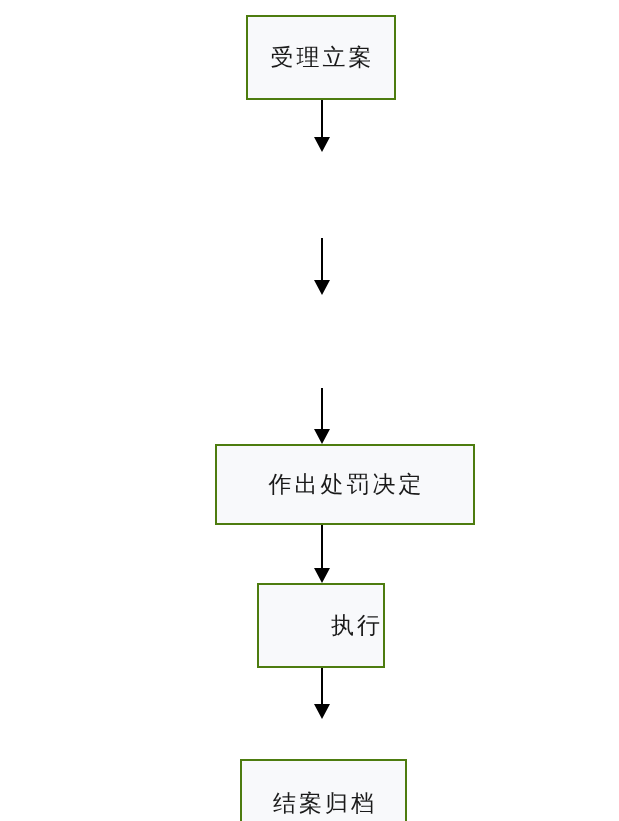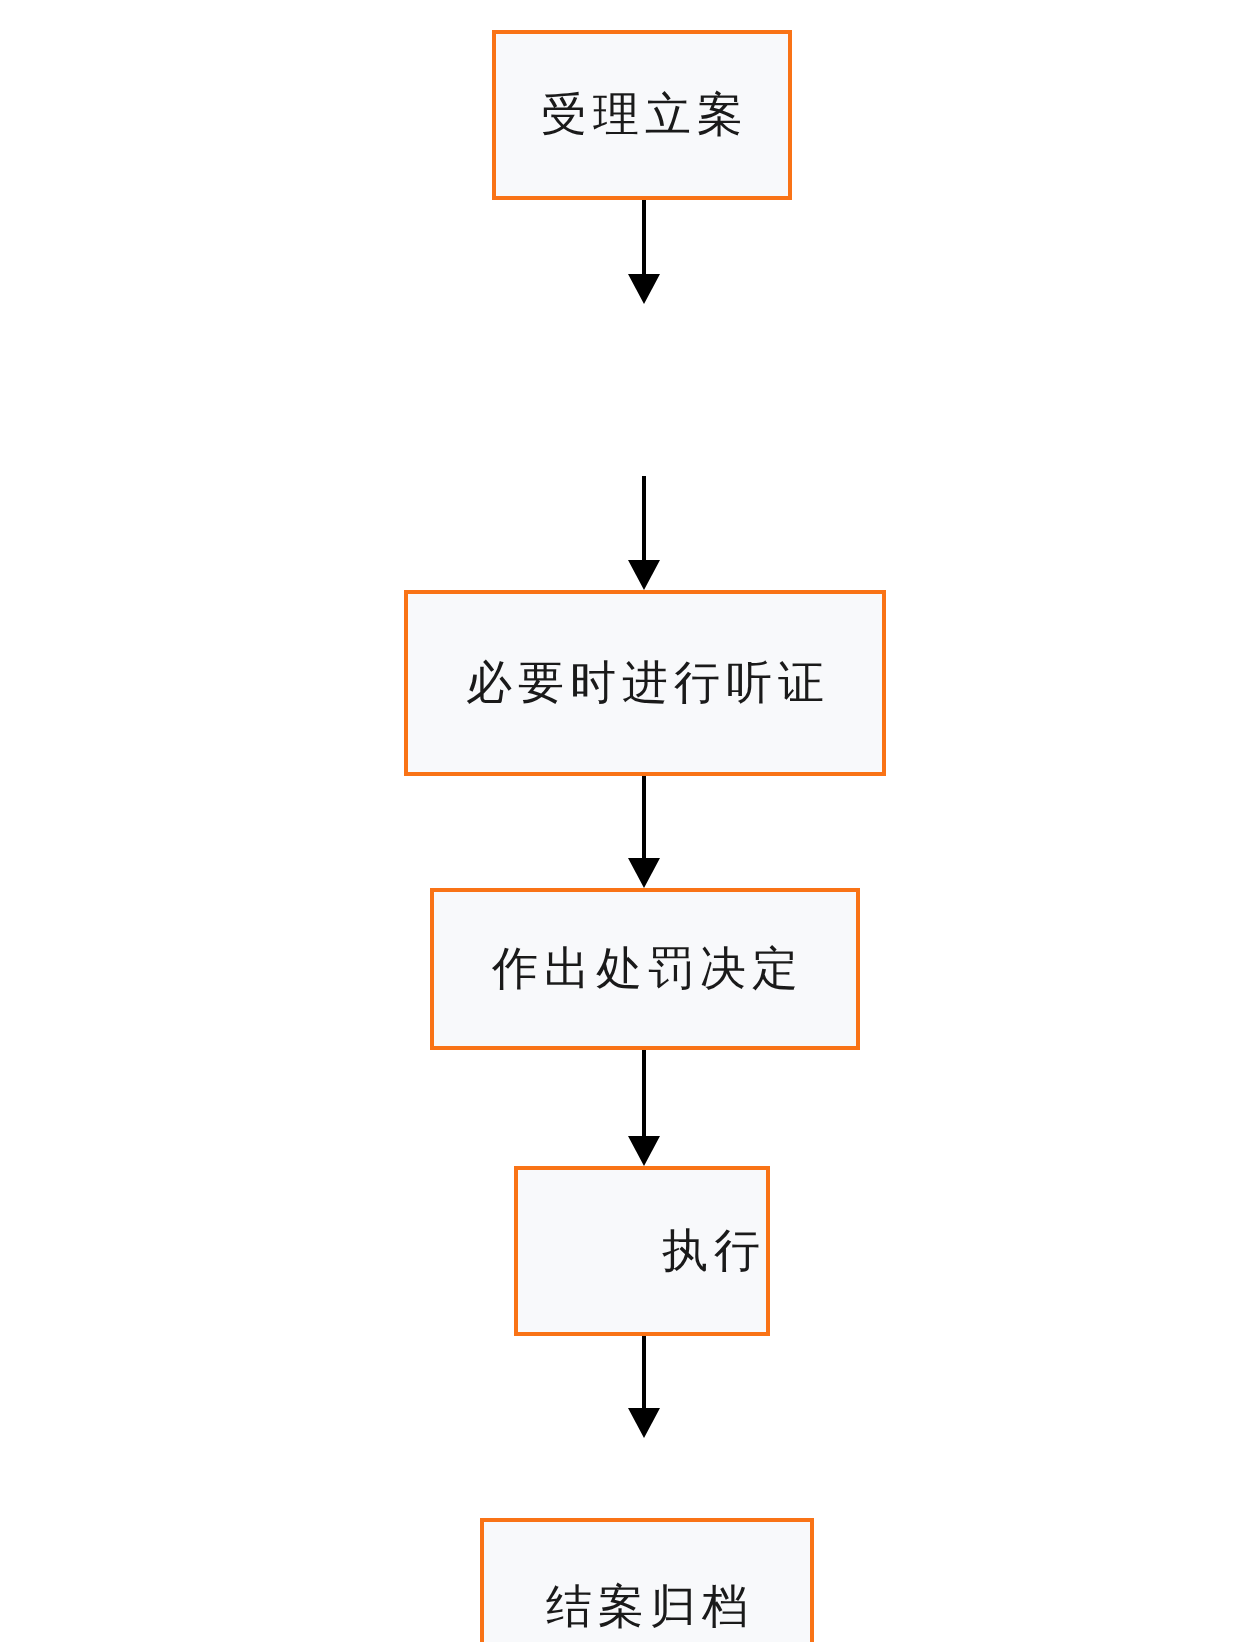--- a/index.html
+++ b/index.html
@@ -12,38 +12,38 @@
     position: relative;
     width: 619px;
     height: 821px;
     background: #ffffff;
     overflow: hidden;
   }
   .node {
     position: absolute;
     box-sizing: border-box;
     background: #f8f9fb;
-    border: 2px solid #f97316;
+    border: 2px solid #4d7c0f;
     display: flex;
     align-items: center;
     justify-content: center;
   }
   .node .label {
     font-size: 23px;
     color: #1a1a1a;
     letter-spacing: 3px;
     text-indent: 3px; 
     white-space: nowrap;
     text-align: center;
   }
   
   .n1 { left: 246px; top: 15px;  width: 150px; height: 85px; }
   .n2 { left: 245px; top: 152px; width: 150px; height: 86px; }
   .n3 { left: 202px; top: 295px; width: 241px; height: 93px; }
-  .n4 { left: 215px; top: 444px; width: 215px; height: 81px; }
+  .n4 { left: 215px; top: 444px; width: 260px; height: 81px; }
   .n5 { left: 257px; top: 583px; width: 128px; height: 85px; justify-content: flex-end; }
   .n6 { left: 240px; top: 759px; width: 167px; height: 89px; }
 
   .arrow {
     position: absolute;
     left: 314px;
     width: 16px;
   }
   .arrow-line {
     position: absolute;
@@ -83,23 +83,20 @@
     <div class="arrow-line"></div>
     <div class="arrow-head"></div>
   </div>
 
 
   <div class="arrow a2">
     <div class="arrow-line"></div>
     <div class="arrow-head"></div>
   </div>
 
-  <div class="node n3">
-    <span class="label">必要时进行听证</span>
-  </div>
 
   <div class="arrow a3">
     <div class="arrow-line"></div>
     <div class="arrow-head"></div>
   </div>
 
   <div class="node n4">
     <span class="label">作出处罚决定</span>
   </div>
 

